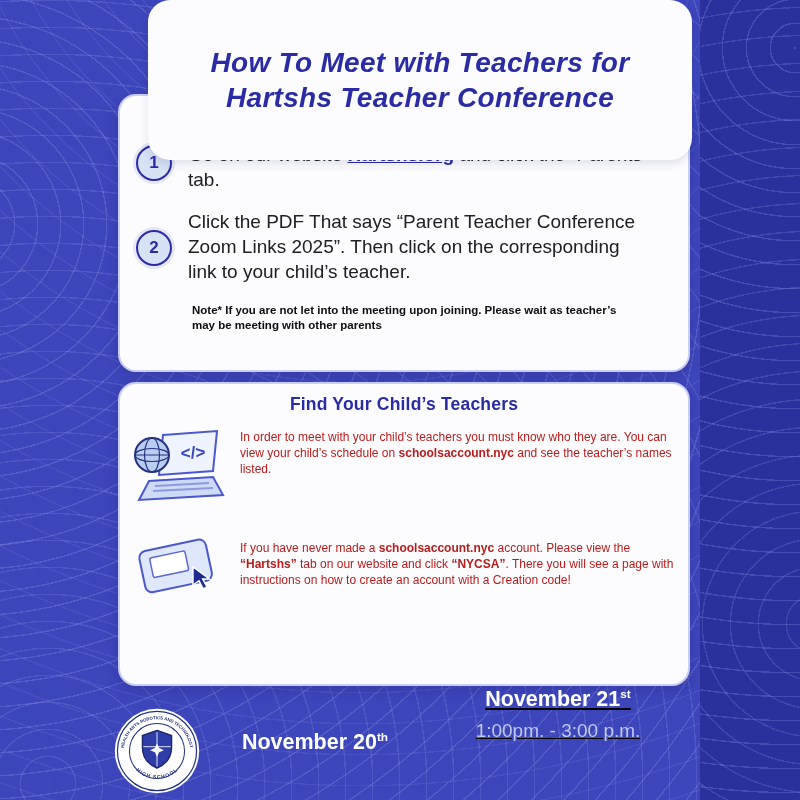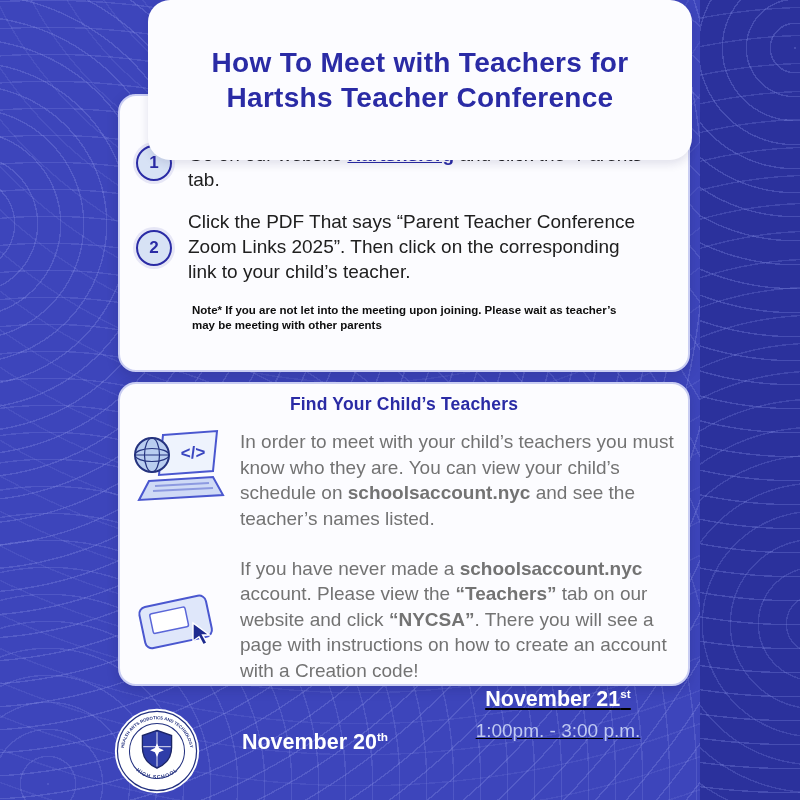--- a/index.html
+++ b/index.html
@@ -20,20 +20,21 @@
       repeating-radial-gradient(circle at 95% 6%, rgba(140,150,235,.28) 0 1.4px, transparent 1.4px 24px),
       repeating-radial-gradient(circle at 115% 78%, rgba(140,150,235,.22) 0 1.4px, transparent 1.4px 28px),
       #2b319c;
   }
 
   .title-card {
     position: absolute; left: 148px; top: 0; width: 544px; height: 160px;
     background: #fcfcff; border-radius: 22px; z-index: 4;
     display: flex; align-items: center; justify-content: center; text-align: center;
     box-shadow: 0 4px 10px rgba(25,25,90,.12);
+    font-style: italic;
   }
   .title { font-size: 28px; line-height: 1.25; color: #2a2ba5; font-weight: bold; letter-spacing: .3px; }
 
   .card {
     position: absolute; left: 118px; width: 572px; background: #fcfcff;
     border: 2px solid #c9cdf2; border-radius: 18px; z-index: 2;
     box-shadow: 0 4px 12px rgba(20,20,70,.18);
   }
   .zoom-card { top: 94px; height: 278px; }
   .find-card { top: 382px; height: 304px; }
@@ -51,21 +52,21 @@
   .step1 .step-num { margin-top: 2px; }
   .step2 { margin-top: 18px; }
   .step2 .step-num { margin-top: 20px; }
   .link { color: #2a2ba5; font-weight: bold; text-decoration: underline; cursor: pointer; }
   .bold { font-weight: bold; }
   .note { margin: 19px 0 0 72px; max-width: 432px; font-size: 11.5px; font-weight: bold; color: #0d0d0d; line-height: 1.3; }
 
   .find-row { display: flex; gap: 14px; padding: 0 14px 0 10px; margin-top: 14px; }
   .row2 { margin-top: 24px; align-items: center; }
   .icon-box { flex: 0 0 96px; display: flex; justify-content: center; }
-  .find-text { font-size: 19px; line-height: 1.35; color: #737373; max-width: 462px; }
+  .find-text { font-size: 12px; line-height: 1.35; color: #b91c1c; max-width: 462px; }
 
   .logo { position: absolute; left: 114px; top: 708px; z-index: 2; }
   .date-col { position: absolute; text-align: center; z-index: 2; }
   .col1 { left: 212px; top: 730px; width: 206px; }
   .col2 { left: 455px; top: 687px; width: 206px; text-decoration: underline; }
   .date { color: #ffffff; font-weight: bold; font-size: 21.5px; }
   .date sup { font-size: 0.55em; }
   .time { margin-top: 8px; font-size: 19px; color: #bfc9f2; }
 </style>
 </head>
@@ -122,21 +123,21 @@
         <svg width="94" height="66" viewBox="0 0 94 66" aria-hidden="true">
           <g transform="rotate(-12 44 32)">
             <rect x="10" y="14" width="68" height="42" rx="7" fill="#dfe7fa" stroke="#4a57cf" stroke-width="2"></rect>
             <rect x="20" y="22" width="36" height="20" rx="2" fill="#ffffff" stroke="#5a66d8" stroke-width="1.5"></rect>
           </g>
           <g transform="translate(62,36)">
             <polygon points="0,0 0,18 6,13.8 10.2,21.8 14,19.8 9.6,12 16.4,12" fill="#1e2b8f" stroke="#ffffff" stroke-width="1.4"></polygon>
           </g>
         </svg>
       </div>
-      <p class="find-text"><span>If you have never made a </span><span class="bold">schoolsaccount.nyc</span><span> account. Please view the </span><span class="bold">“Teachers”</span><span> tab on our website and click </span><span class="bold">“NYCSA”</span><span>. There you will see a page with instructions on how to create an account with a Creation code!</span></p>
+      <p class="find-text"><span>If you have never made a </span><span class="bold">schoolsaccount.nyc</span><span> account. Please view the </span><span class="bold">“Hartshs”</span><span> tab on our website and click </span><span class="bold">“NYCSA”</span><span>. There you will see a page with instructions on how to create an account with a Creation code!</span></p>
     </div>
   </section>
 
   <div class="logo">
     <svg width="86" height="86" viewBox="0 0 100 100" aria-hidden="true">
       <circle cx="50" cy="50" r="49" fill="#ffffff"></circle>
       <circle cx="50" cy="50" r="46" fill="none" stroke="#22307f" stroke-width="1.4"></circle>
       <circle cx="50" cy="50" r="32" fill="none" stroke="#22307f" stroke-width="1.2"></circle>
       <defs>
         <path id="arcTop" d="M 11 52 A 39 39 0 0 1 89 52"></path>

